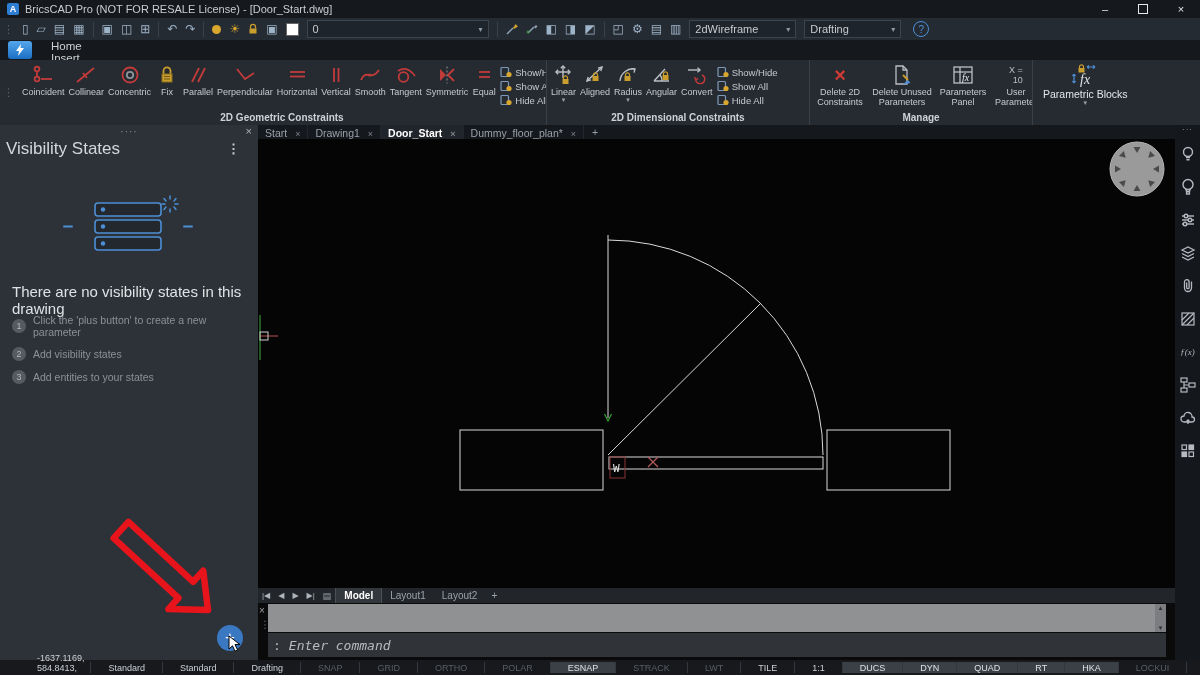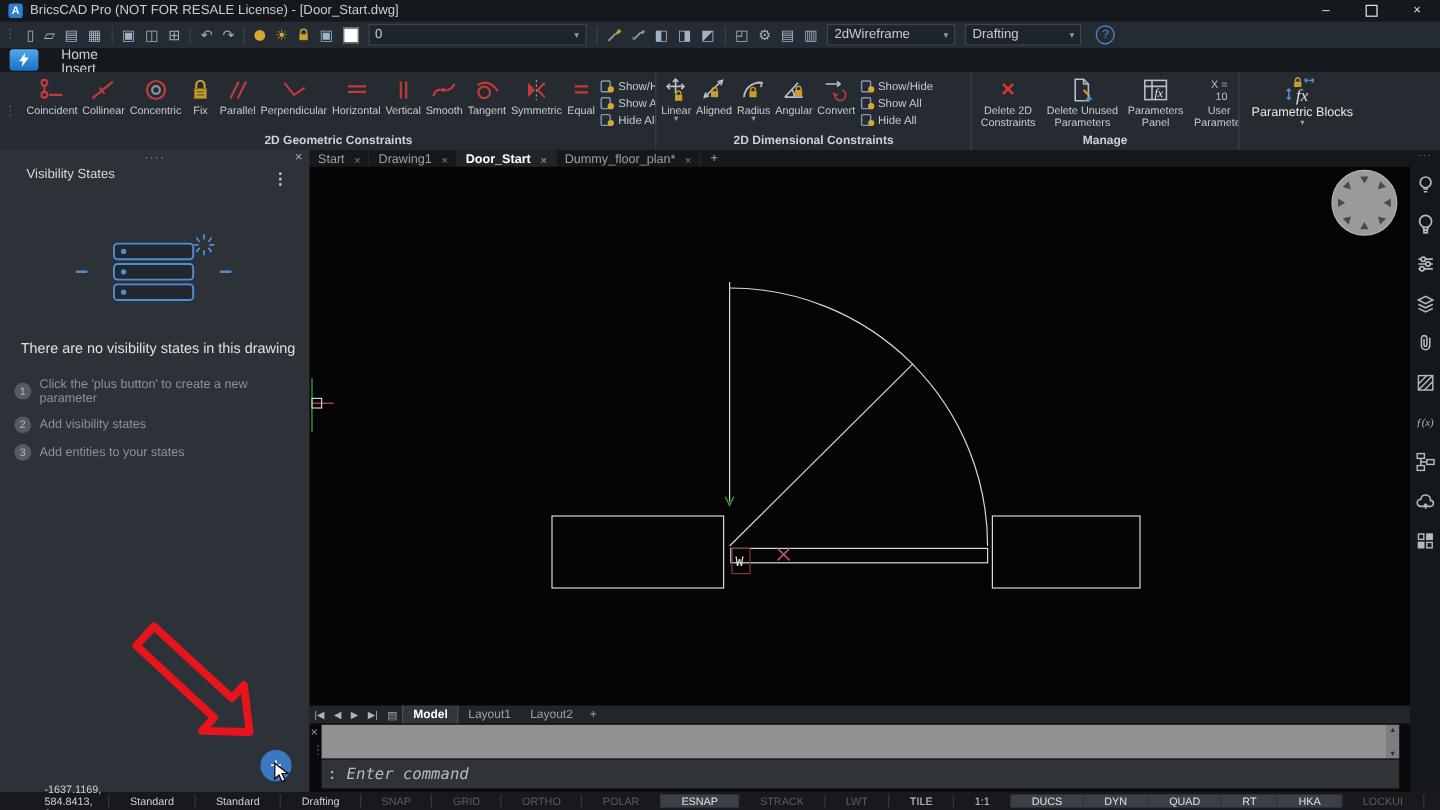--- a/index.html
+++ b/index.html
@@ -61,24 +61,24 @@
     display:flex;align-items:center;color:#9aa0a8;font-size:10.5px;}
   .dtab{display:flex;align-items:flex-end;padding:0 7px;height:14px;border-right:1px solid #23272d;}
   .dtab .dx{margin-left:8px;font-size:9px;color:#7d838b;}
   .dtab.active{color:#fff;font-weight:bold;background:#20252b;}
   .dtab-add{padding:0 8px;color:#9aa0a8;}
   
   .panel{position:absolute;left:0;top:125px;width:258px;height:535px;background:#2d3238;}
   .panel-handle{position:absolute;left:0;top:0;width:258px;height:13px;display:flex;align-items:center;}
   .phdots{flex:1;text-align:center;color:#8b9197;font-size:10px;letter-spacing:1px;}
   .pclose{position:absolute;right:6px;top:0;color:#aeb3b9;font-size:11px;}
-  .panel-header{position:absolute;left:22px;top:14px;color:#d4d7da;font-size:11px;}
+  .panel-header{position:absolute;left:6px;top:14px;color:#d4d7da;font-size:17px;}
   .pkebab{position:absolute;right:18px;top:16px;color:#c6cad0;font-size:13px;font-weight:bold;}
   .pillu{position:absolute;left:0;top:70px;}
-  .pempty{position:absolute;left:12px;top:158px;width:234px;color:#dfe2e4;font-size:12px;text-align:right;}
+  .pempty{position:absolute;left:12px;top:158px;width:234px;color:#dfe2e4;font-size:15px;}
   .psteps{position:absolute;left:12px;top:180px;width:240px;}
   .pstep{display:flex;align-items:center;margin-top:9px;color:#8b9197;font-size:10.5px;}
   .pnum{width:14px;height:14px;border-radius:50%;background:#555b61;color:#b4b9bf;font-size:9px;
     display:flex;align-items:center;justify-content:center;margin-right:7px;flex:none;}
   .redarrow{position:absolute;left:103px;top:393px;}
   .plusbtn{position:absolute;left:217px;top:500px;width:26px;height:26px;border-radius:50%;
     background:#3b78c2;color:#fff;font-size:17px;display:flex;align-items:center;justify-content:center;}
   .cursor{position:absolute;left:228px;top:510px;}
   
   .draw{position:absolute;left:258px;top:139px;width:917px;height:449px;background:#050505;}

